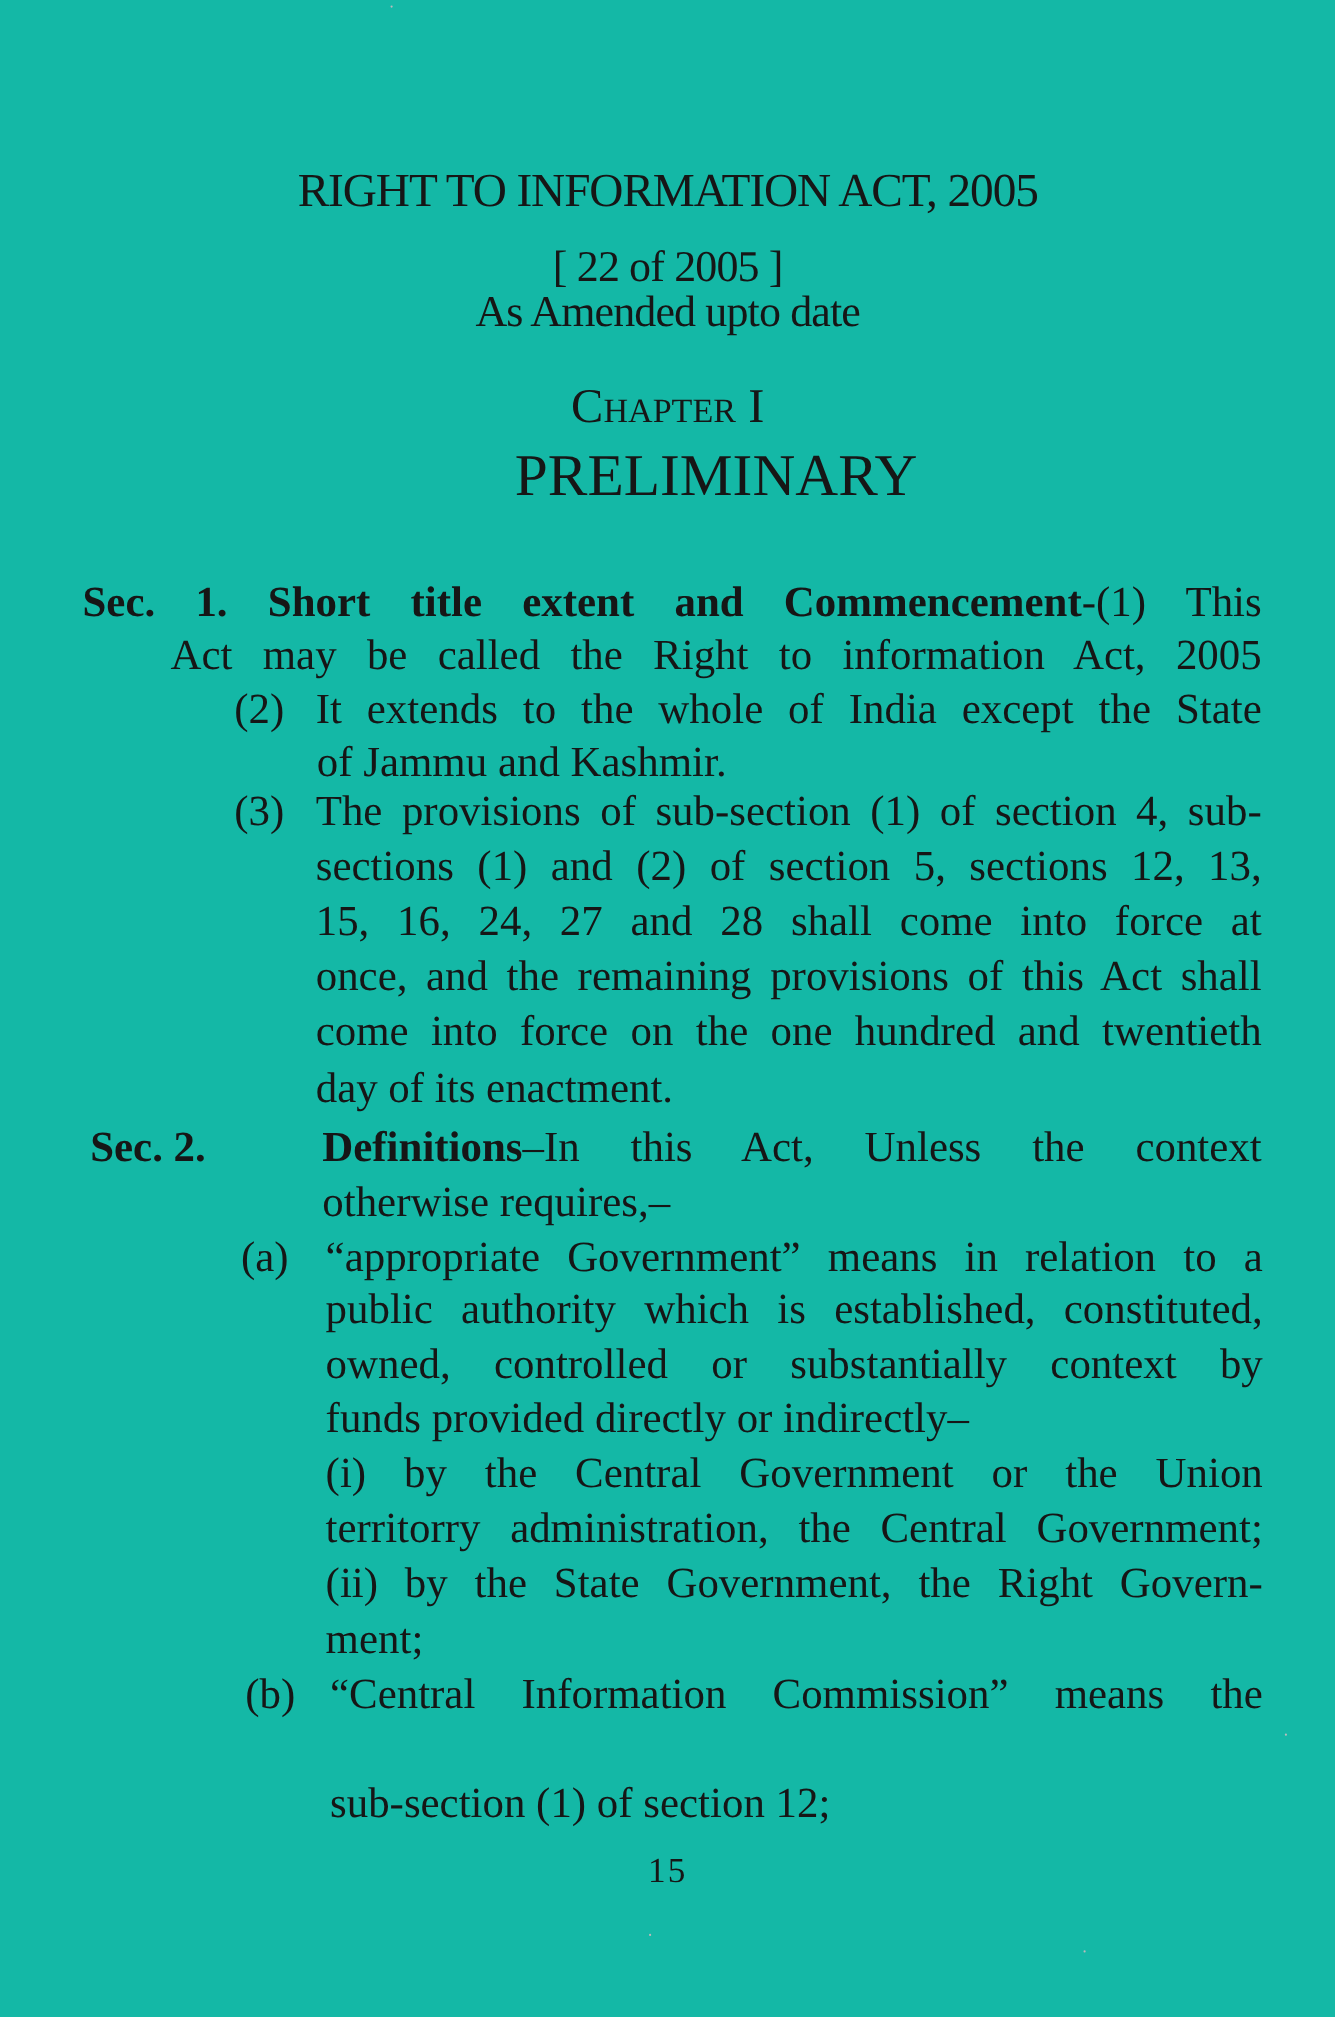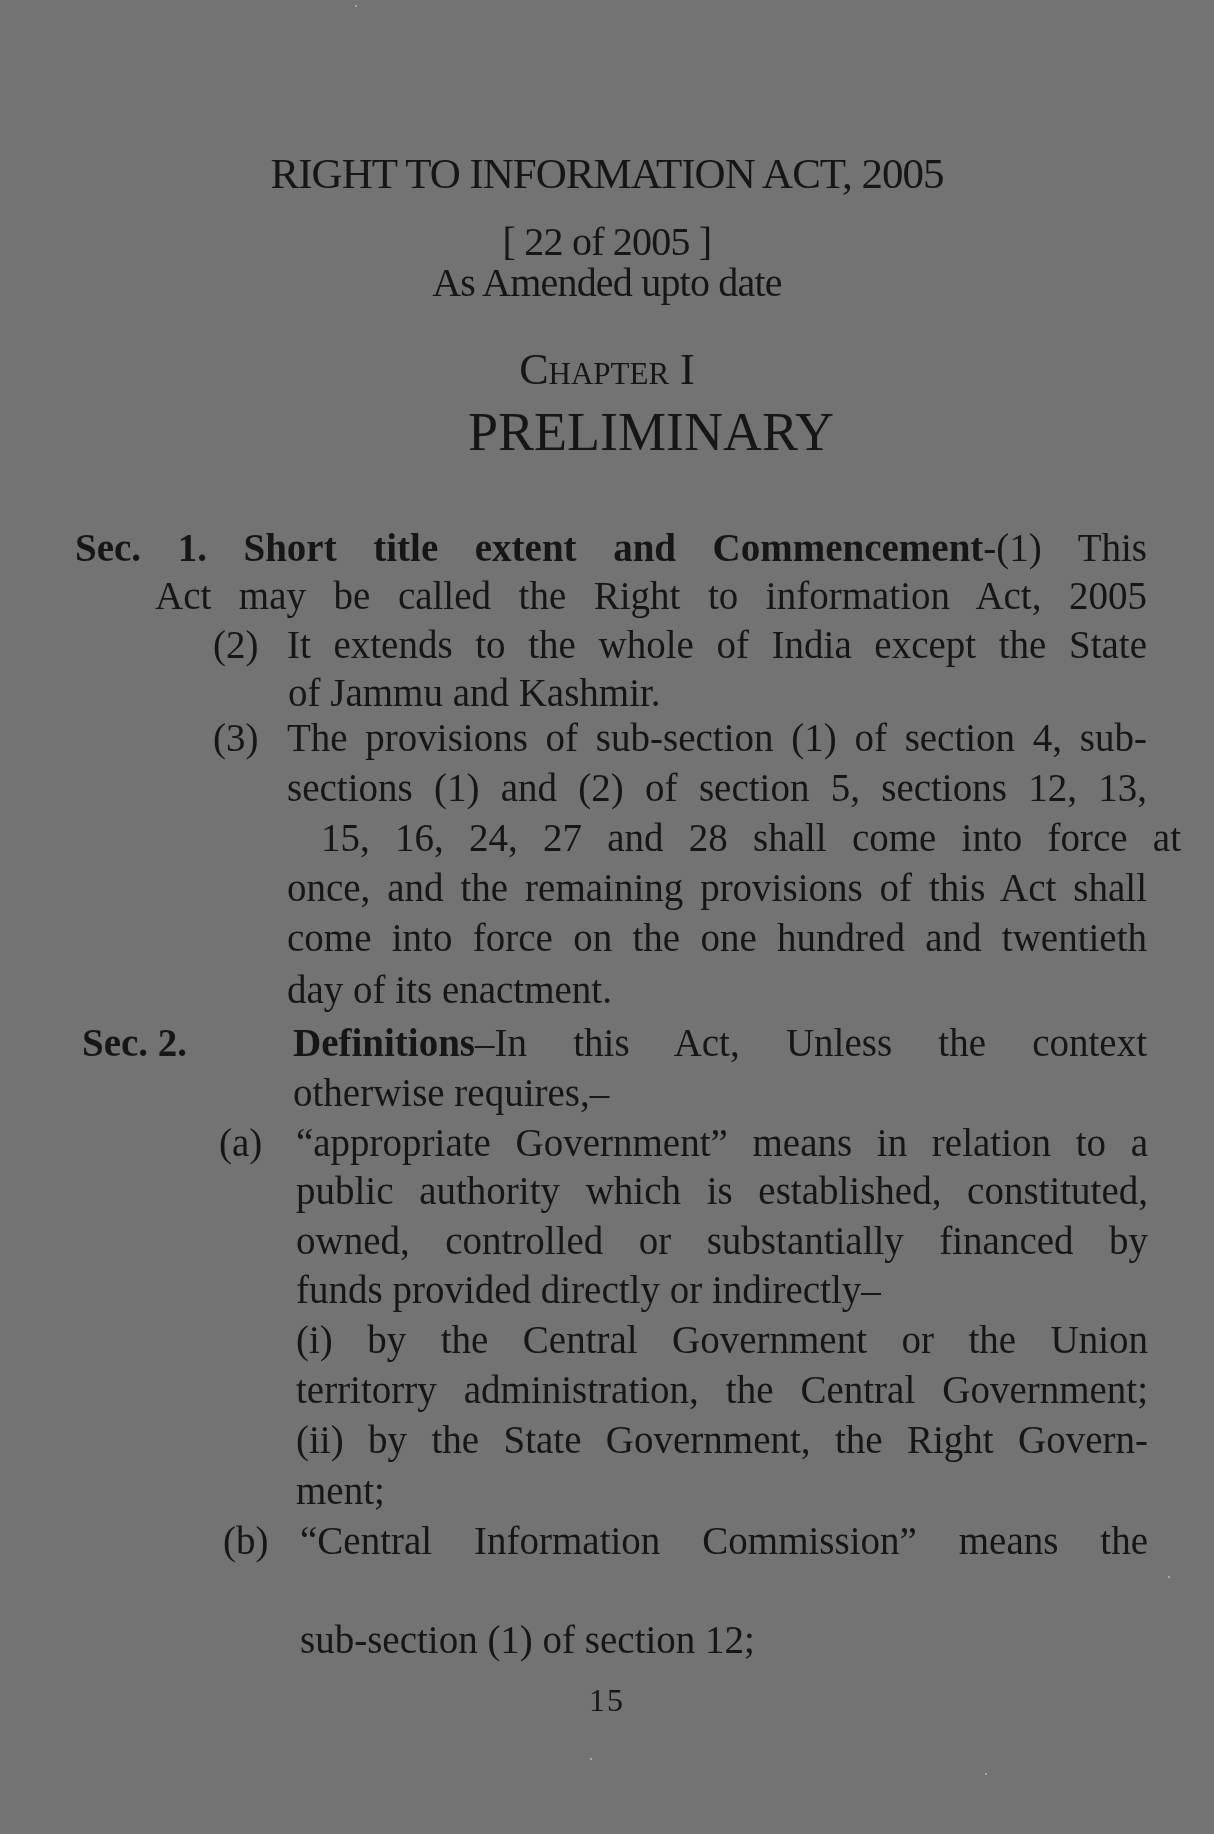--- a/index.html
+++ b/index.html
@@ -1,21 +1,21 @@
 <!DOCTYPE html>
 <html><head>
 <meta charset="utf-8">
 <style>
   html, body { margin: 0; padding: 0; }
   body {
     width: 1214px; height: 1834px; position: relative; overflow: hidden;
     background: #ffffff; color: #161616;
     font-family: "Liberation Serif", "DejaVu Serif", serif;
   }
-  .page { position: absolute; left: 0; top: 0; width: 1214px; height: 1834px; background: #737373; }
+  .page { position: absolute; left: 0; top: 0; width: 1214px; height: 1834px; background: #14b8a6; }
   .ln { position: absolute; white-space: nowrap; line-height: 1; }
   .center { left: 0; width: 1214px; text-align: center; }
   .title { font-size: 43px; letter-spacing: -1px; }
   .sub { font-size: 40px; letter-spacing: -0.8px; }
   .chapter { font-size: 44px; font-variant: small-caps; }
   .prelim { font-size: 54px; padding-left: 44px; }
   .body { font-size: 39px; }
   .just { text-align: justify; text-align-last: justify; white-space: normal; height: 44px; overflow: visible; }
   .bold { font-weight: bold; }
   .pageno { font-size: 32px; letter-spacing: 2px; }
@@ -49,21 +49,21 @@
   <div class="ln body" style="left:288px; top:673px;">of Jammu and Kashmir.</div>
 
   <div class="ln body" style="left:213px; top:718px;">(3)</div>
   <div class="ln body" style="left:287px; top:718px; width:860px;">
     <div class="just" style="width:860px;">The provisions of sub-section (1) of section 4, sub-</div>
   </div>
   <div class="ln body" style="left:287px; top:768px; width:860px;">
     <div class="just" style="width:860px;">sections (1) and (2) of section 5, sections 12, 13,</div>
   </div>
   <div class="ln body" style="left:287px; top:818px; width:860px;">
-    <div class="just" style="width:860px;margin-left:34px;">15, 16, 24, 27 and 28 shall come into force at</div>
+    <div class="just" style="width:860px;">15, 16, 24, 27 and 28 shall come into force at</div>
   </div>
   <div class="ln body" style="left:287px; top:918px; width:860px;">
     <div class="just" style="width:860px;">come into force on the one hundred and twentieth</div>
   </div>
   <div class="ln body" style="left:287px; top:868px; width:860px;">
     <div class="just" style="width:860px;">once, and the remaining provisions of this Act shall</div>
   </div>
   <div class="ln body" style="left:287px; top:970px;">day of its enactment.</div>
 
   <div class="ln body bold" style="left:82px; top:1023px;">Sec. 2.</div>
@@ -75,21 +75,21 @@
   <div class="ln body" style="left:293px; top:1073px;">otherwise requires,–</div>
 
   <div class="ln body" style="left:219px; top:1123px;">(a)</div>
   <div class="ln body" style="left:296px; top:1123px; width:852px;">
     <div class="just" style="width:852px;">“appropriate Government” means in relation to a</div>
   </div>
   <div class="ln body" style="left:296px; top:1171px; width:852px;">
     <div class="just" style="width:852px;">public authority which is established, constituted,</div>
   </div>
   <div class="ln body" style="left:296px; top:1221px; width:852px;">
-    <div class="just" style="width:852px;">owned, controlled or substantially financed by</div>
+    <div class="just" style="width:852px;">owned, controlled or substantially context by</div>
   </div>
   <div class="ln body" style="left:296px; top:1270px;">funds provided directly or indirectly–</div>
   <div class="ln body" style="left:296px; top:1320px; width:852px;">
     <div class="just" style="width:852px;">(i) by the Central Government or the Union</div>
   </div>
   <div class="ln body" style="left:296px; top:1370px; width:852px;">
     <div class="just" style="width:852px;">territorry administration, the Central Government;</div>
   </div>
   <div class="ln body" style="left:296px; top:1420px; width:852px;">
     <div class="just" style="width:852px;">(ii) by the State Government, the Right Govern-</div>

